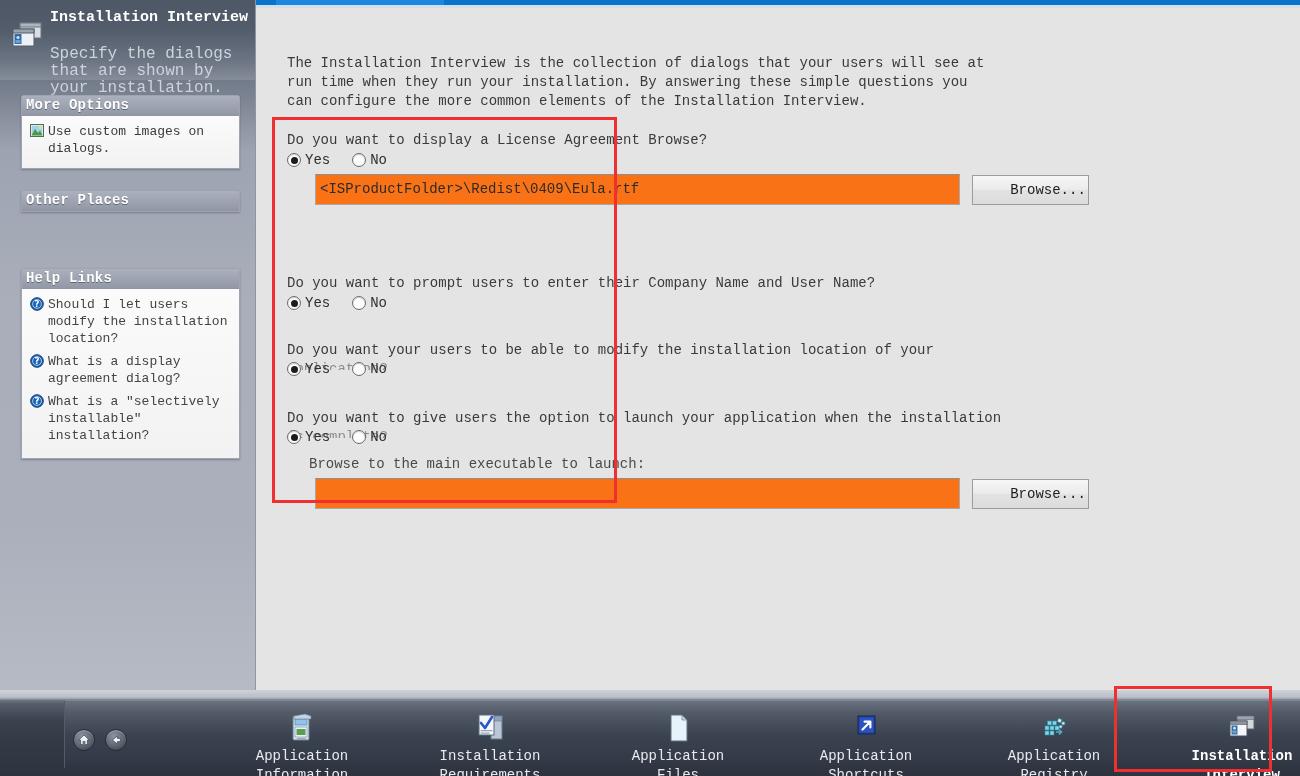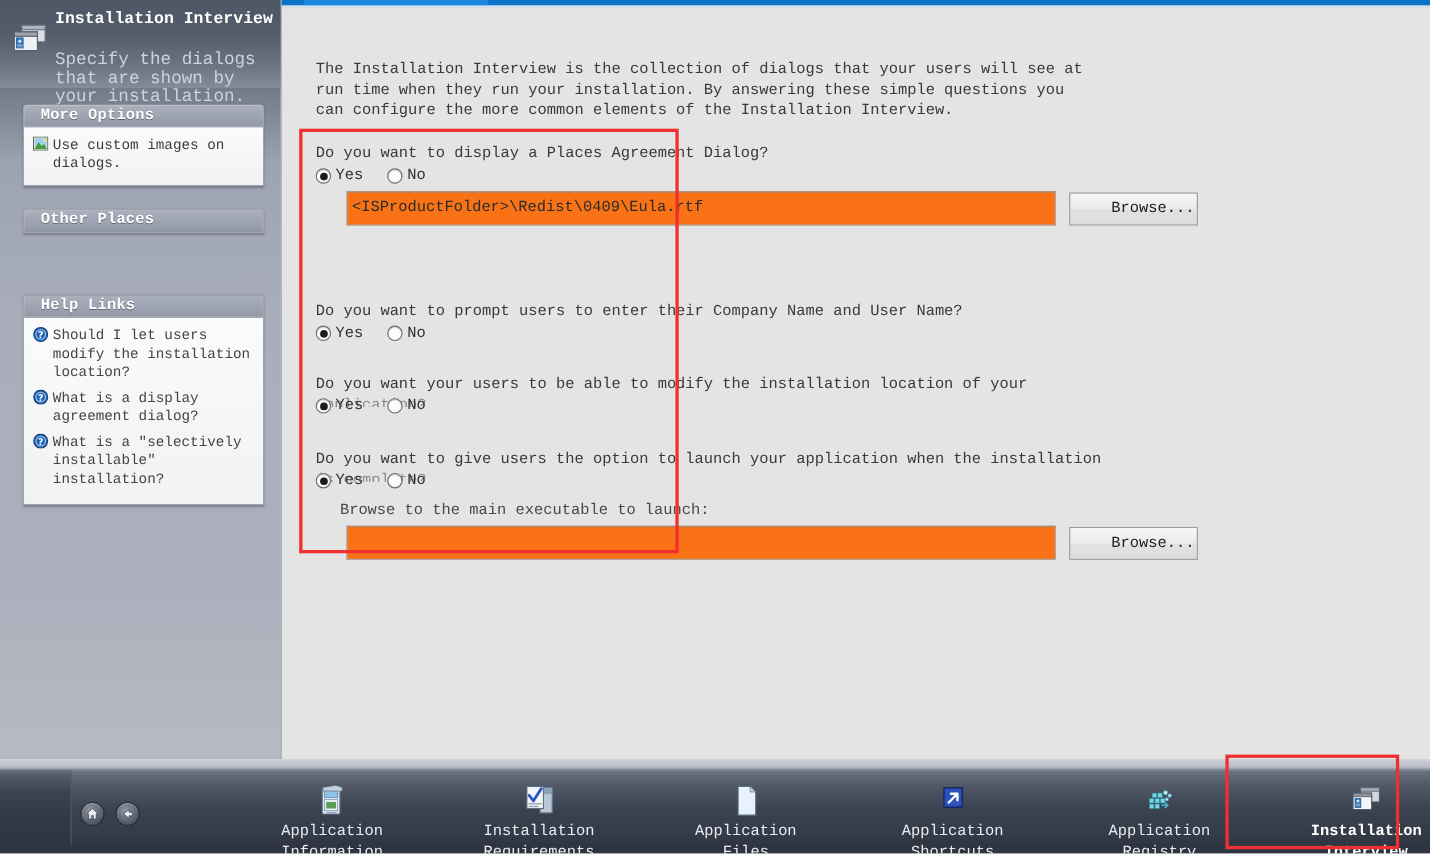--- a/index.html
+++ b/index.html
@@ -63,21 +63,21 @@
     position: absolute; left: 21px; width: 219px;
     background: #f4f4f4;
     border: 1px solid #9fa4b0;
     border-radius: 3px 3px 0 0;
     box-shadow: 0 1px 2px rgba(40,44,55,.35);
   }
   .panel-head {
     height: 20px;
     background: linear-gradient(to bottom, #aab0bc 0%, #9298a6 100%);
     color: #ffffff; font-size: 14px; font-weight: bold;
-    padding: 1px 0 0 15px;
+    padding: 1px 0 0 4px;
     border-bottom: 1px solid #8e94a2;
     text-shadow: 0px 1px 0 rgba(60,64,76,.6);
     letter-spacing: .2px;
   }
   .panel-body {
     background: linear-gradient(to bottom, #fbfbfb 0%, #f2f2f2 100%);
     padding: 7px 8px 9px 8px;
   }
   .panel-row {
     position: relative;
@@ -289,21 +289,21 @@
       </div>
     </div>
 
   </div>
 
   <div class="content">
 
     <p class="intro">The Installation Interview is the collection of dialogs that your users will see at run time when they run your installation. By answering these simple questions you can configure the more common elements of the Installation Interview.</p>
 
     <div class="q-block" style="top:123px;">
-      <div class="q-text">Do you want to display a Places Agreement Dialog?</div>
+      <div class="q-text">Do you want to display a License Agreement Browse?</div>
       <div class="radio-row">
         <label class="radio-opt">
           <span class="rb on"></span>
           <span>Yes</span>
         </label>
         <label class="radio-opt">
           <span class="rb"></span>
           <span>No</span>
         </label>
       </div>

